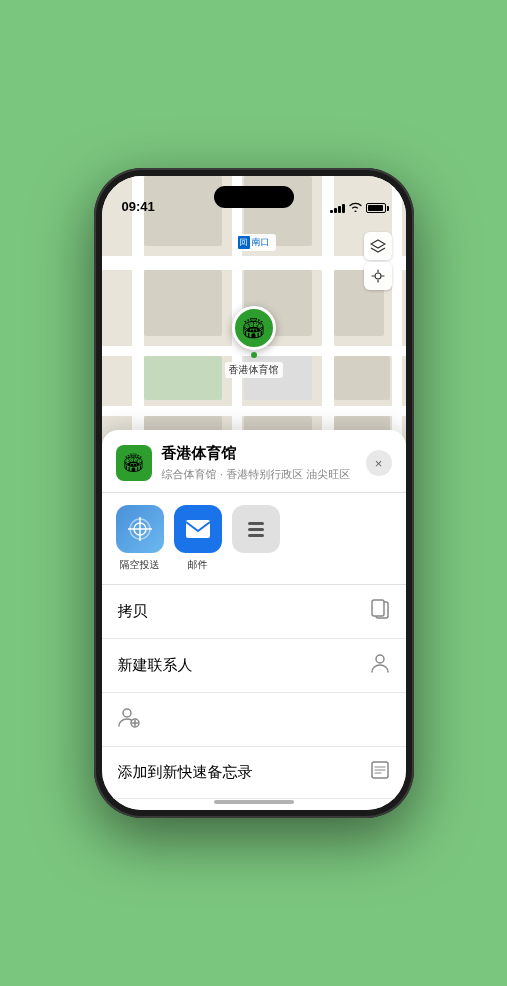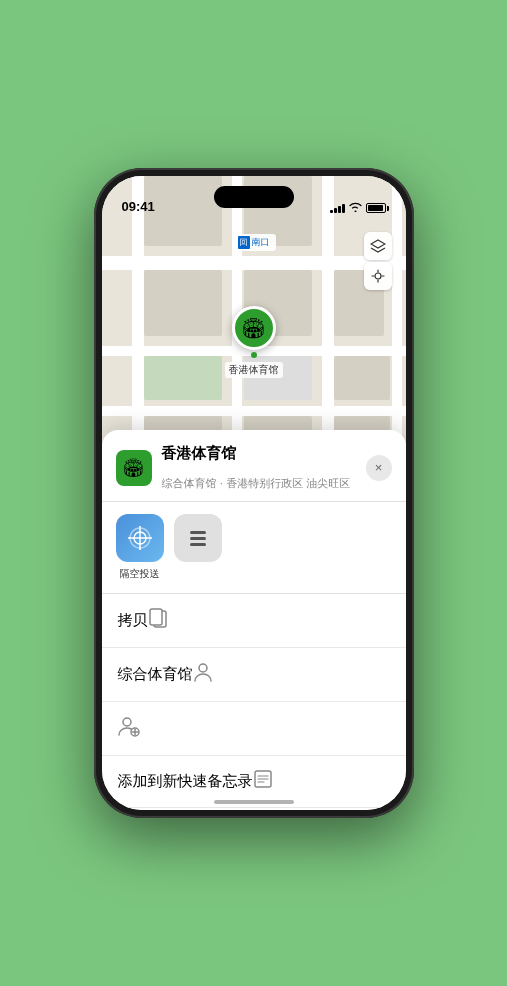--- a/index.html
+++ b/index.html
@@ -250,21 +250,21 @@
 
     .location-name {
       font-size: 15px;
       font-weight: 600;
       color: #000;
     }
 
     .location-subtitle {
       font-size: 11px;
       color: #888;
-      margin-top: 13px;
+      margin-top: 4px;
     }
 
     .close-btn {
       width: 26px;
       height: 26px;
       background: #e8e8e8;
       border-radius: 50%;
       display: flex;
       align-items: center;
       justify-content: center;
@@ -352,20 +352,21 @@
     }
 
     
     .action-list {
       padding: 0;
     }
 
     .action-item {
       display: flex;
       align-items: center;
+      justify-content: space-between;
       padding: 13px 16px;
       border-bottom: 0.5px solid #e8e8e8;
     }
 
     .action-label {
       font-size: 15px;
       color: #000;
     }
 
     .action-icon {
@@ -487,20 +488,29 @@
               <circle cx="14" cy="14" r="6" stroke="white" stroke-width="1.5" fill="none"></circle>
               <circle cx="14" cy="14" r="10" stroke="rgba(255,255,255,0.5)" stroke-width="1.5" fill="none"></circle>
               <line x1="14" y1="2" x2="14" y2="26" stroke="white" stroke-width="1.5"></line>
               <line x1="2" y1="14" x2="26" y2="14" stroke="white" stroke-width="1.5"></line>
             </svg>
           </div>
           <div class="share-label">隔空投送</div>
         </div>
 
 
+        <div class="share-item">
+          <div class="share-icon mail">
+            <svg width="28" height="26" viewBox="0 0 28 26" fill="none">
+              <rect x="2" y="4" width="24" height="18" rx="2" fill="white"></rect>
+              <path d="M2 6l12 9 12-9" stroke="#1a73e8" stroke-width="2" fill="none"></path>
+            </svg>
+          </div>
+          <div class="share-label">邮件</div>
+        </div>
 
 
         <div class="share-item">
           <div class="share-icon more">
             <div style="display:flex;flex-direction:column;align-items:center;gap:3px;">
               <div style="width:16px;height:3px;background:#555;border-radius:2px;"></div>
               <div style="width:16px;height:3px;background:#555;border-radius:2px;"></div>
               <div style="width:16px;height:3px;background:#555;border-radius:2px;"></div>
             </div>
           </div>
@@ -515,21 +525,21 @@
           <span class="action-label">拷贝</span>
           <span class="action-icon">
             <svg width="20" height="22" viewBox="0 0 20 22" fill="none">
               <rect x="6" y="4" width="12" height="16" rx="2" stroke="#888" stroke-width="1.5"></rect>
               <rect x="2" y="2" width="12" height="16" rx="2" stroke="#888" stroke-width="1.5" fill="#fff"></rect>
             </svg>
           </span>
         </div>
 
         <div class="action-item">
-          <span class="action-label">综合体育馆</span>
+          <span class="action-label">新建联系人</span>
           <span class="action-icon">
             <svg width="20" height="22" viewBox="0 0 20 22" fill="none">
               <circle cx="10" cy="7" r="4" stroke="#888" stroke-width="1.5"></circle>
               <path d="M2 20c0-4 3.6-7 8-7s8 3 8 7" stroke="#888" stroke-width="1.5" stroke-linecap="round"></path>
             </svg>
           </span>
         </div>
 
         <div class="action-item">
           <span class="action-icon">

